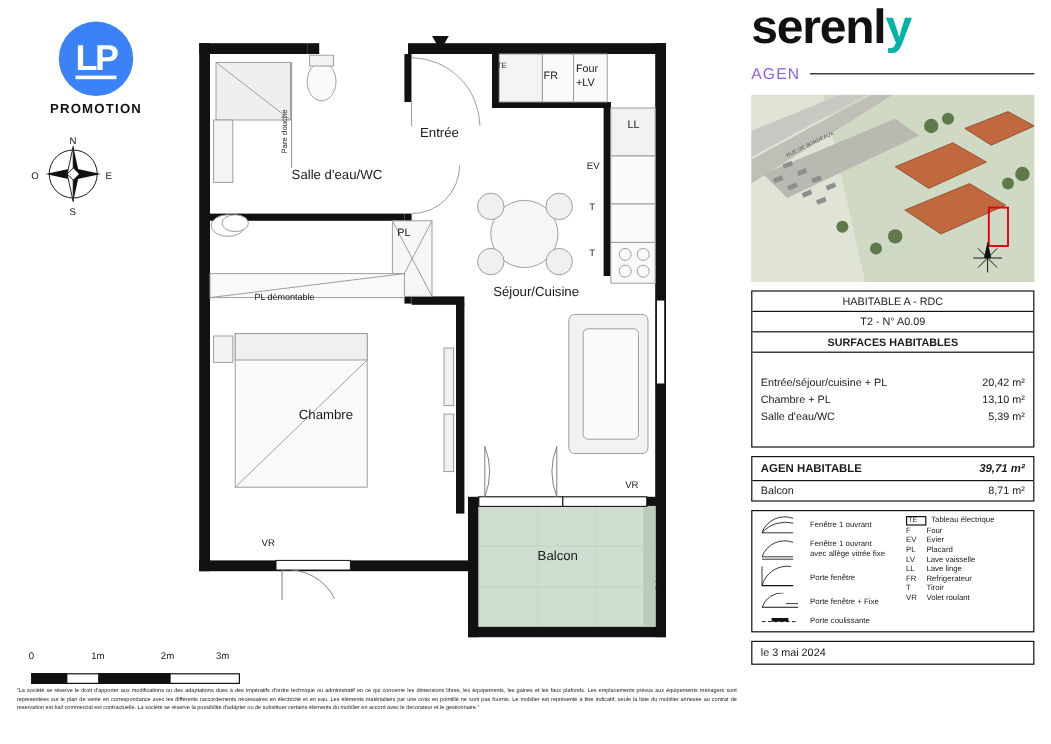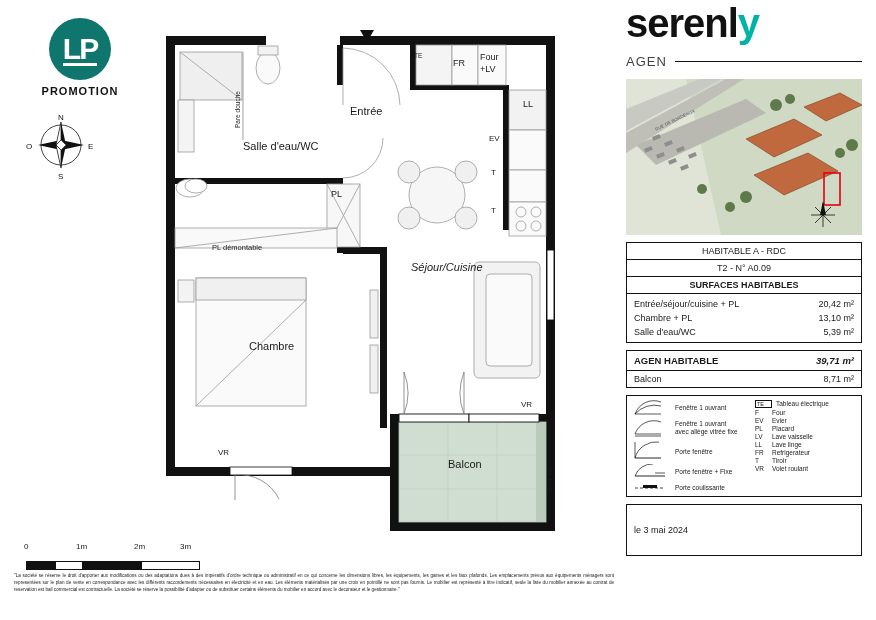--- a/index.html
+++ b/index.html
@@ -8,21 +8,21 @@
     background:#ffffff;
     font-family:"Liberation Sans", sans-serif;
     color:#1a1a1a;
     position:relative;
     overflow:hidden;
   }
   .page{position:absolute;inset:0;}
 
   
   .brand-block{position:absolute;left:20px;top:18px;width:120px;}
-  .lp-logo{width:62px;height:62px;border-radius:50%;background:#0f766e;position:relative;margin:0 auto;text-align:right;}
+  .lp-logo{width:62px;height:62px;border-radius:50%;background:#3b82f6;position:relative;margin:0 auto;text-align:right;}
   .lp-logo .lp-text{position:absolute;inset:0;color:#fff;font-size:30px;font-weight:bold;
     display:flex;align-items:center;justify-content:center;letter-spacing:-2px;}
   .lp-logo .lp-bar{position:absolute;left:14px;bottom:14px;width:34px;height:3px;background:#fff;}
   .promo-word{text-align:center;font-size:11px;letter-spacing:1px;margin-top:5px;font-weight:bold;color:#111;}
 
   .compass{position:absolute;left:22px;top:110px;width:78px;height:70px;}
   .compass svg{display:block;}
 
   
   .plan{position:absolute;left:0px;top:0px;width:610px;height:568px;}
@@ -43,21 +43,21 @@
   .scalebar .nums span{position:absolute;top:0;font-size:8px;}
 
   .legal{position:absolute;left:14px;top:572px;width:600px;font-size:4.6px;line-height:1.55;color:#222;text-align:justify;}
 
   
   .right{position:absolute;left:626px;top:0;width:236px;}
   .serenly{height:50px;position:relative;}
   .serenly .word{font-size:40px;font-weight:bold;letter-spacing:-1px;color:#111;line-height:46px;}
   .serenly .word .y{color:#00b3a4;}
   .agen-row{display:flex;align-items:center;gap:8px;margin-top:4px;}
-  .agen-row .agen{font-size:13px;letter-spacing:1px;color:#404040;}
+  .agen-row .agen{font-size:13px;letter-spacing:1px;color:#8b5cf6;}
   .agen-row .rule{flex:1;height:1px;background:#111;}
 
   
   .siteplan{margin-top:10px;width:236px;height:156px;position:relative;border:0;overflow:hidden;background:#dfe3d8;}
   .siteplan svg{display:block;}
   .sep{border-top:1px solid #111;}
 
   .surf-row{display:flex;justify-content:space-between;padding:2px 7px;font-size:9px;}
   .total-row{display:flex;justify-content:space-between;padding:4px 7px;font-size:9.5px;font-weight:bold;font-style:italic;}
   .total-row .lbl{font-style:normal;}
@@ -68,21 +68,21 @@
   .boxed .hd.bold{font-weight:bold;}
 
   
   .legend{border:1px solid #111;margin-top:7px;height:100px;position:relative;font-size:6.5px;}
   .legend .col-left{position:absolute;left:4px;top:4px;width:120px;}
   .legend .col-right{position:absolute;left:128px;top:4px;width:104px;}
   .legend .li{display:flex;gap:4px;margin-bottom:1px;}
   .legend .code{width:13px;font-weight:normal;}
   .legend-item-txt{line-height:1.25;}
 
-  .datebox{border:1px solid #111;border-top:0;margin-top:0;padding:20px 7px;font-size:9px;}
+  .datebox{border:1px solid #111;border-top:0;margin-top:0;padding:4px 7px;font-size:9px;}
   .datebox.standalone{margin-top:7px;border-top:1px solid #111;}
 </style>
 </head>
 <body>
 
 <div class="page">
 
   <div class="brand-block">
     <div class="lp-logo">
       <div class="lp-text">LP</div>
@@ -235,21 +235,21 @@
         <rect x="230" y="467" width="62" height="8" fill="#fff" stroke="#111"></rect>
         <path d="M235 475 A 44 44 0 0 1 279 499"></path>
         <line x1="235" y1="475" x2="235" y2="500"></line>
 
         <path d="M343 178 A 40 40 0 0 0 383 138" stroke="#9a9a9a"></path>
       </g>
     </svg>
 
     <div class="plan-label big" style="left:350px;top:105px;">Entrée</div>
     <div class="plan-label big" style="left:243px;top:140px;">Salle d'eau/WC</div>
-    <div class="plan-label big" style="left:411px;top:261px;font-style:italic;">Séjour/Cuisine</div>
+    <div class="plan-label big" style="left:411px;top:238px;">Séjour/Cuisine</div>
     <div class="plan-label big" style="left:249px;top:340px;">Chambre</div>
     <div class="plan-label big" style="left:448px;top:458px;">Balcon</div>
 
     <div class="plan-label" style="left:331px;top:189px;font-size:9px;">PL</div>
     <div class="plan-label tiny" style="left:212px;top:243px;">PL démontable</div>
     <div class="plan-label mini vert" style="left:234px;top:128px;">Pare douche</div>
     <div class="plan-label" style="left:523px;top:99px;font-size:9px;">LL</div>
     <div class="plan-label tiny" style="left:453px;top:58px;font-size:9px;">FR</div>
     <div class="plan-label tiny" style="left:480px;top:52px;font-size:9px;">Four</div>
     <div class="plan-label tiny" style="left:480px;top:64px;font-size:9px;">+LV</div>
@@ -341,21 +341,21 @@
         <polygon points="197,122 200,136 194,136" fill="#111"></polygon>
 
         <text x="30" y="52" font-size="4.5" fill="#555" font-family="Liberation Sans, sans-serif" transform="rotate(-26 30 52)">RUE DE BORDEAUX</text>
       </svg>
     </div>
 
     <div class="boxed">
       <div class="hd">HABITABLE  A - RDC</div>
       <div class="hd sep">T2 - N° A0.09</div>
       <div class="hd bold sep">SURFACES HABITABLES</div>
-      <div class="sep" style="padding:3px 0;">
+      <div class="sep" style="padding:18px 0;">
         <div class="surf-row">
           <span>Entrée/séjour/cuisine + PL</span>
           <span>20,42 m²</span>
         </div>
         <div class="surf-row">
           <span>Chambre + PL</span>
           <span>13,10 m²</span>
         </div>
         <div class="surf-row">
           <span>Salle d'eau/WC</span>

